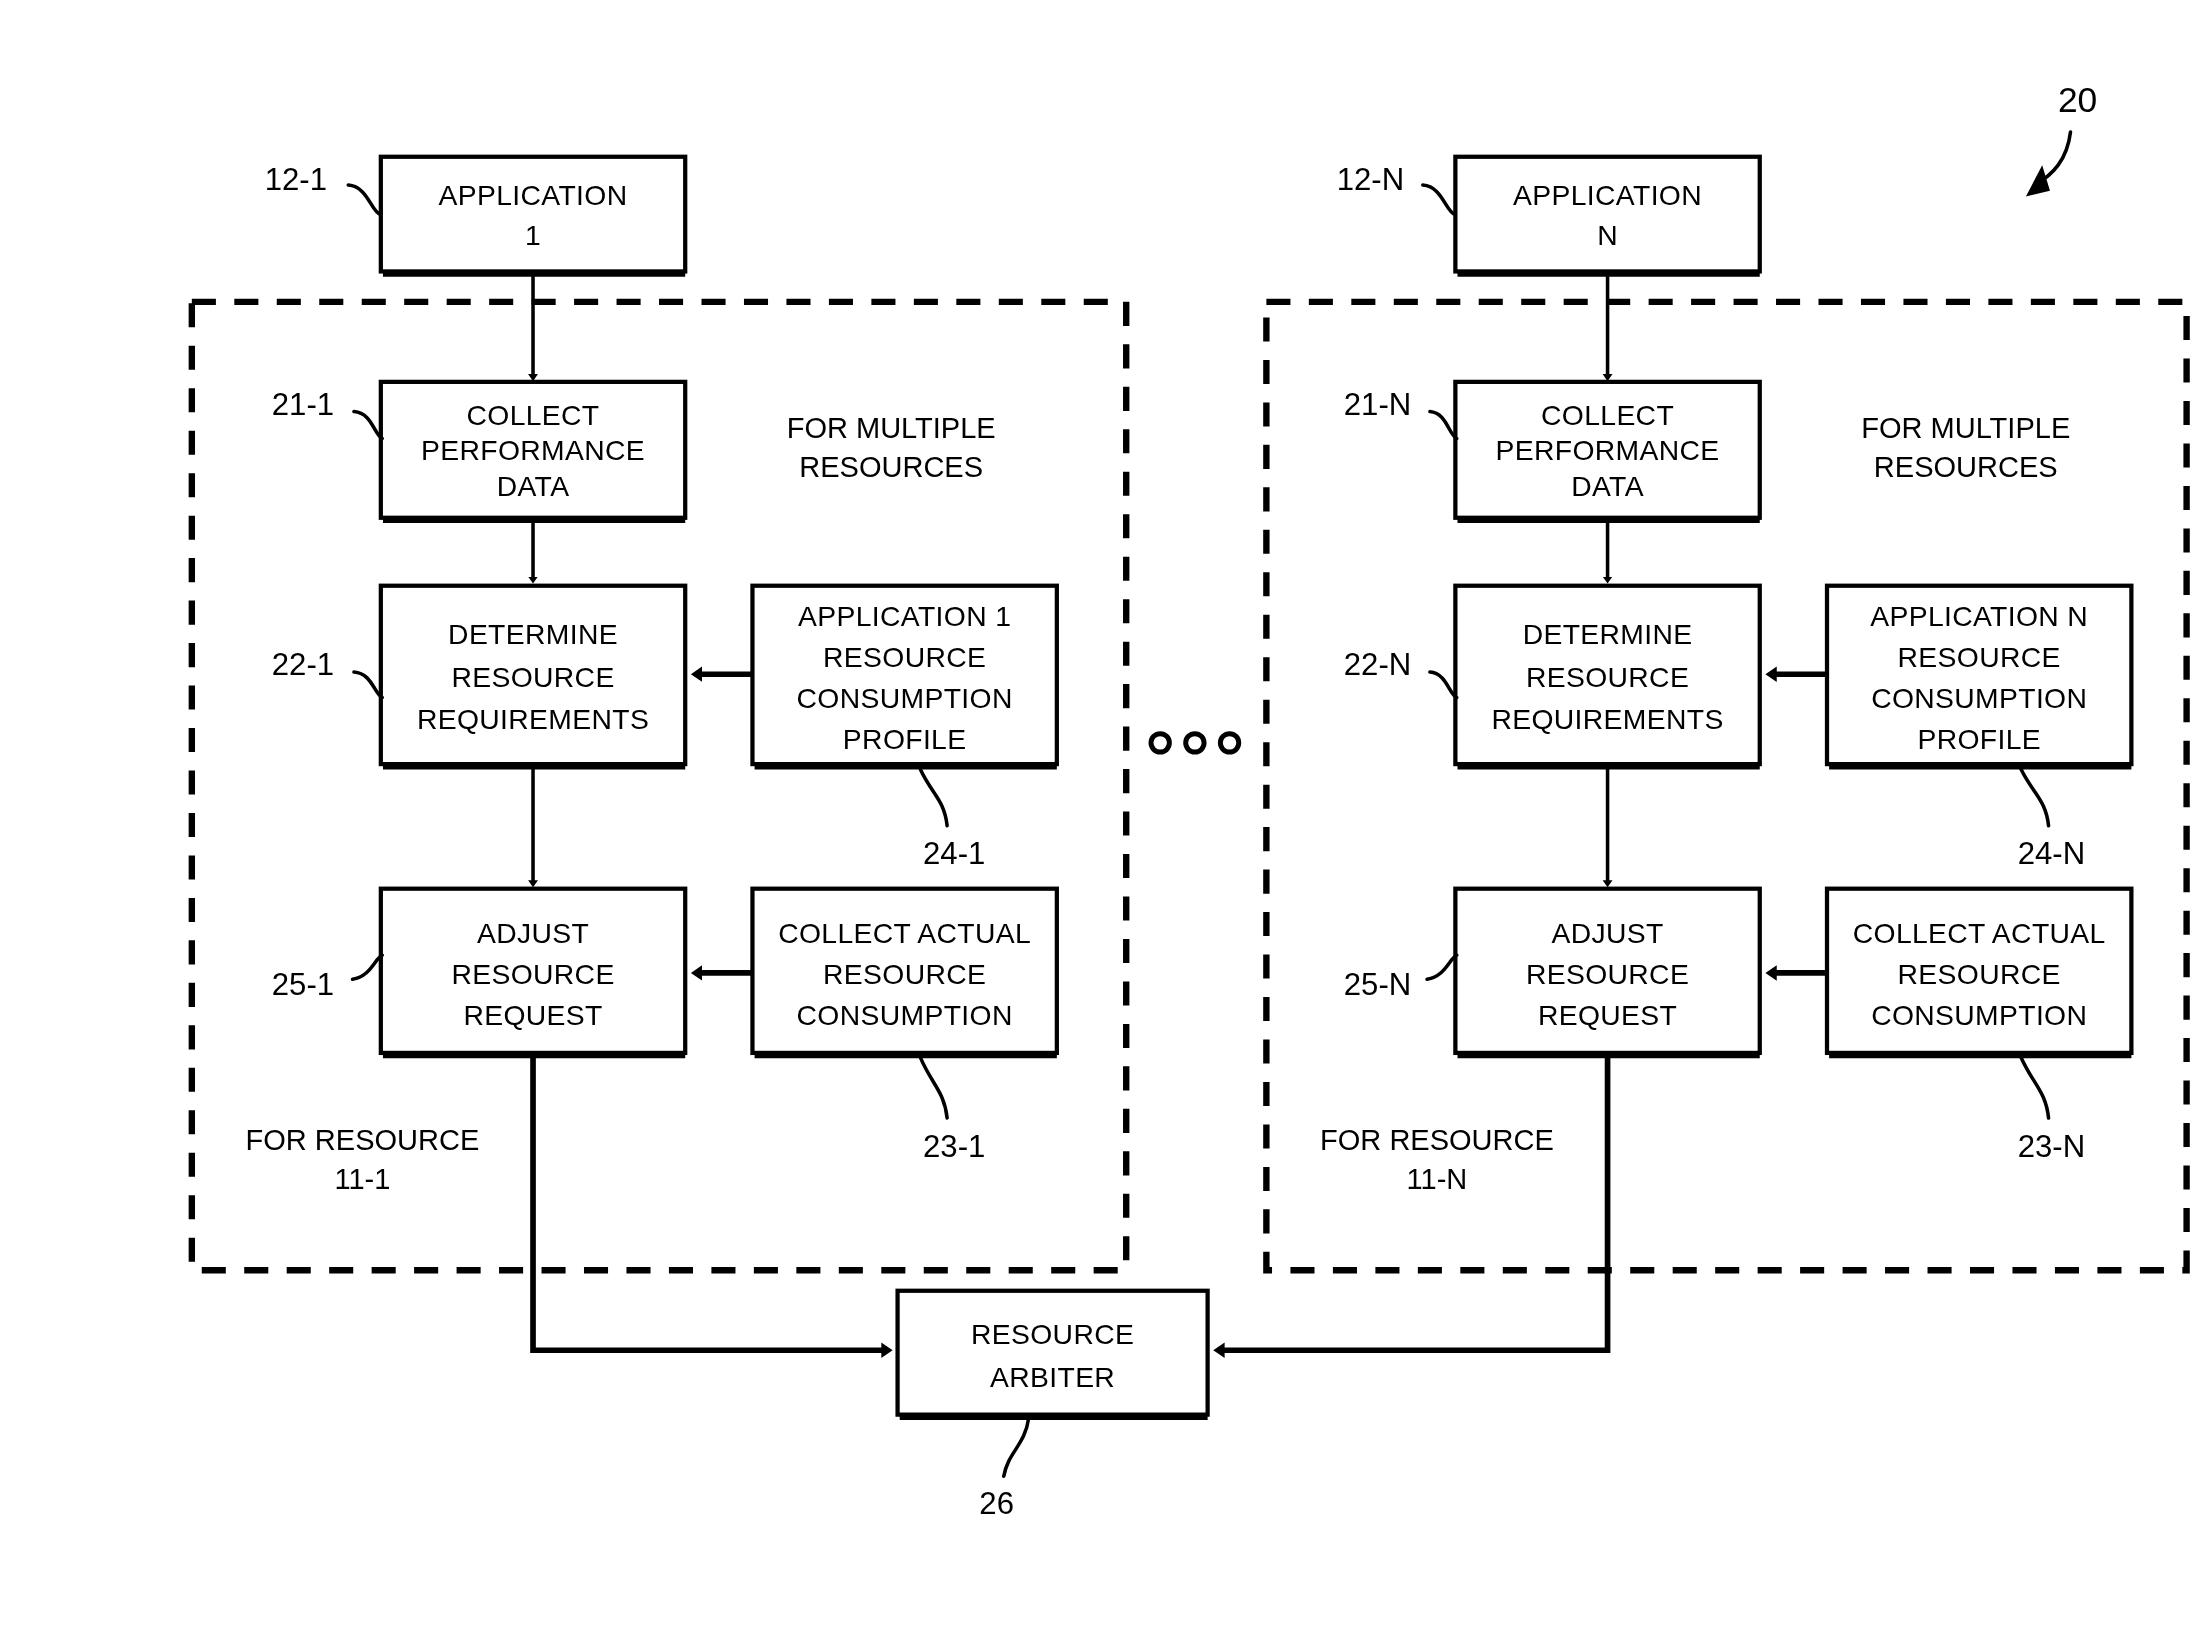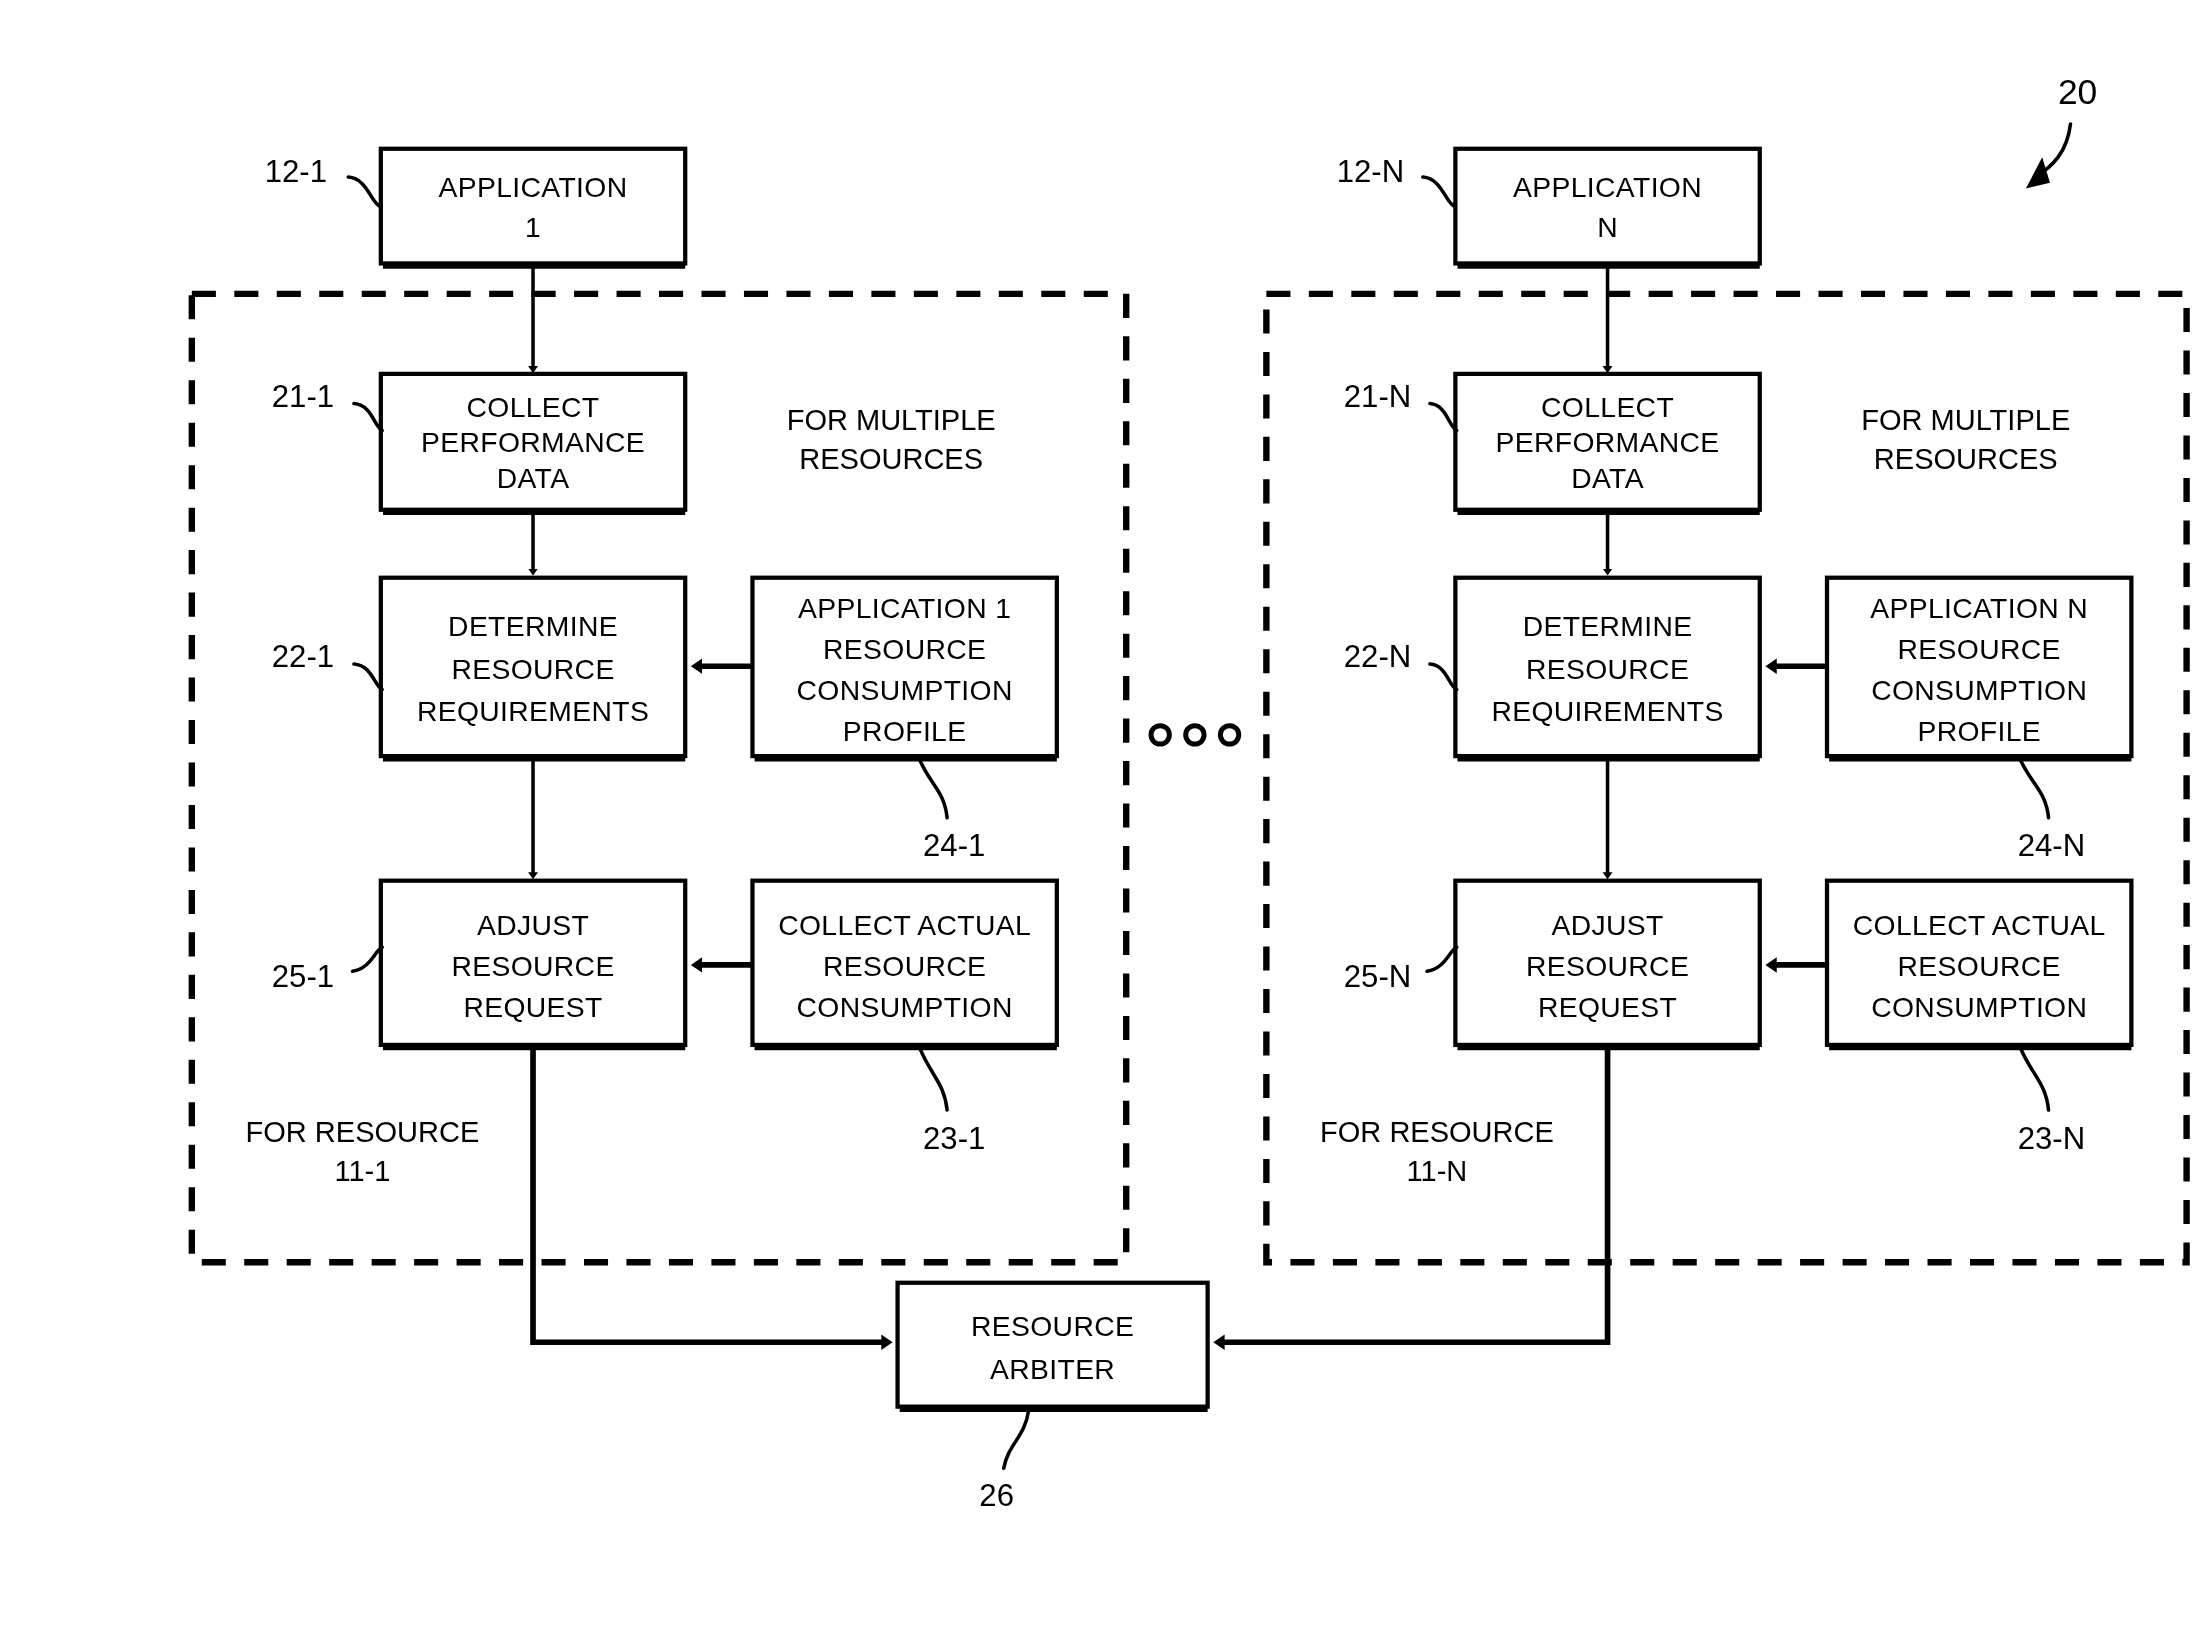--- a/index.html
+++ b/index.html
@@ -13,20 +13,21 @@
     height: 1646px;
     position: relative;
     overflow: hidden;
     font-family: "Liberation Sans", sans-serif;
   }
   #figure-root {
     position: absolute;
     inset: 0;
     width: 2205px;
     height: 1554px;
+    margin-top: 8px;
   }
   svg.fig {
     display: block;
     width: 2205px;
     height: 1646px;
   }
   .box-rect {
     fill: #ffffff;
     stroke: #000000;
     stroke-width: 6;

